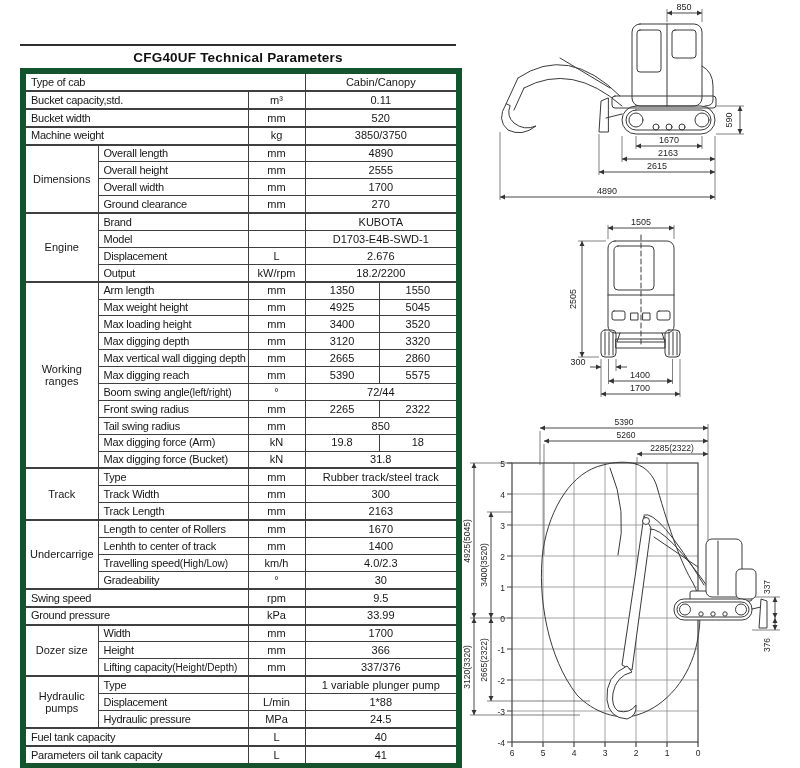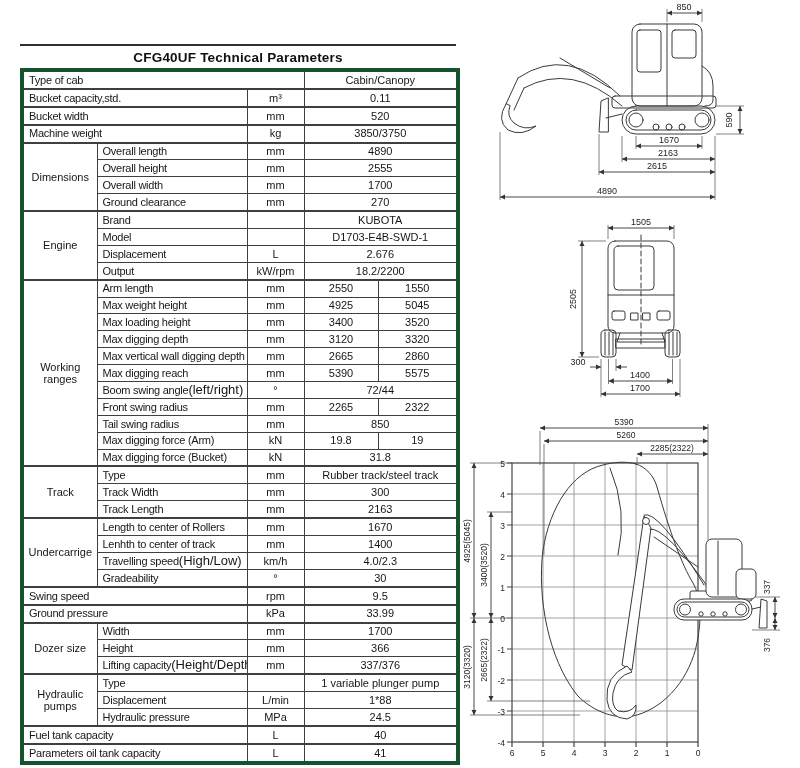--- a/index.html
+++ b/index.html
@@ -4,27 +4,27 @@
 <style>
   html,body{margin:0;padding:0;background:#fff;}
   .page{position:relative;width:800px;height:768px;background:#fff;overflow:hidden;
         font-family:"Liberation Sans",sans-serif;}
   
   .sheet{position:absolute;left:20px;top:4px;width:436px;margin-top:40px;}
   .ttl{border-top:2px solid #2f2f2f;font:bold 13.5px "Liberation Sans",sans-serif;
        text-align:center;padding:4px 0 3px 0;color:#101010;letter-spacing:.2px;}
   table.spec{width:436px;border-collapse:collapse;table-layout:fixed;
              font:11px/1.12 "Liberation Sans",sans-serif;color:#161616;
-             border:4px solid #14532d;}
+             border:6px solid #14532d;}
   table.spec td{border:1px solid #3f3f3f;height:15.9px;padding:0 2px;text-align:center;
                 overflow:hidden;white-space:nowrap;}
   table.spec td.lab{text-align:left;padding-left:5px;letter-spacing:-0.25px;}
   table.spec td.g{white-space:normal;line-height:1.1;letter-spacing:0;text-align:center;}
   table.spec tr.sec td{border-top-width:2px;}
-  .sub{font-size:13px;letter-spacing:0;}
+  .sub{font-size:10px;letter-spacing:0;}
   
   .draw{position:absolute;}
   .art{fill:none;stroke:#3a3a3a;stroke-width:1;stroke-linejoin:round;stroke-linecap:round;}
   .artf{fill:#ffffff;stroke:#3a3a3a;stroke-width:1;stroke-linejoin:round;}
   .ext line,.ext path{stroke:#4a4a4a;stroke-width:0.7;fill:none;}
   .dim{stroke:#333;stroke-width:0.9;fill:none;}
   .grid{stroke:#8a8a8a;stroke-width:0.8;fill:none;}
   .gridb{stroke:#444;stroke-width:1.2;fill:none;}
   text.lbl{font:9px "Liberation Sans",sans-serif;fill:#1d1d1d;text-anchor:middle;}
   text.lbls{font:8.5px "Liberation Sans",sans-serif;fill:#1d1d1d;text-anchor:middle;}
@@ -104,21 +104,21 @@
           </tr>
           <tr>
             <td class="lab">Output</td>
             <td class="unit">kW/rpm</td>
             <td class="val" colspan="2">18.2/2200</td>
           </tr>
           <tr class="sec">
             <td class="g" rowspan="11">Working ranges</td>
             <td class="lab">Arm length</td>
             <td class="unit">mm</td>
-            <td class="val">2550</td>
+            <td class="val">1350</td>
             <td class="val">1550</td>
           </tr>
           <tr>
             <td class="lab">Max weight height</td>
             <td class="unit">mm</td>
             <td class="val">4925</td>
             <td class="val">5045</td>
           </tr>
           <tr>
             <td class="lab">Max loading height</td>
@@ -157,21 +157,21 @@
           </tr>
           <tr>
             <td class="lab">Tail swing radius</td>
             <td class="unit">mm</td>
             <td class="val" colspan="2">850</td>
           </tr>
           <tr>
             <td class="lab">Max digging force (Arm)</td>
             <td class="unit">kN</td>
             <td class="val">19.8</td>
-            <td class="val">19</td>
+            <td class="val">18</td>
           </tr>
           <tr>
             <td class="lab">Max digging force (Bucket)</td>
             <td class="unit">kN</td>
             <td class="val" colspan="2">31.8</td>
           </tr>
           <tr class="sec">
             <td class="g" rowspan="3">Track</td>
             <td class="lab">Type</td>
             <td class="unit">mm</td>

